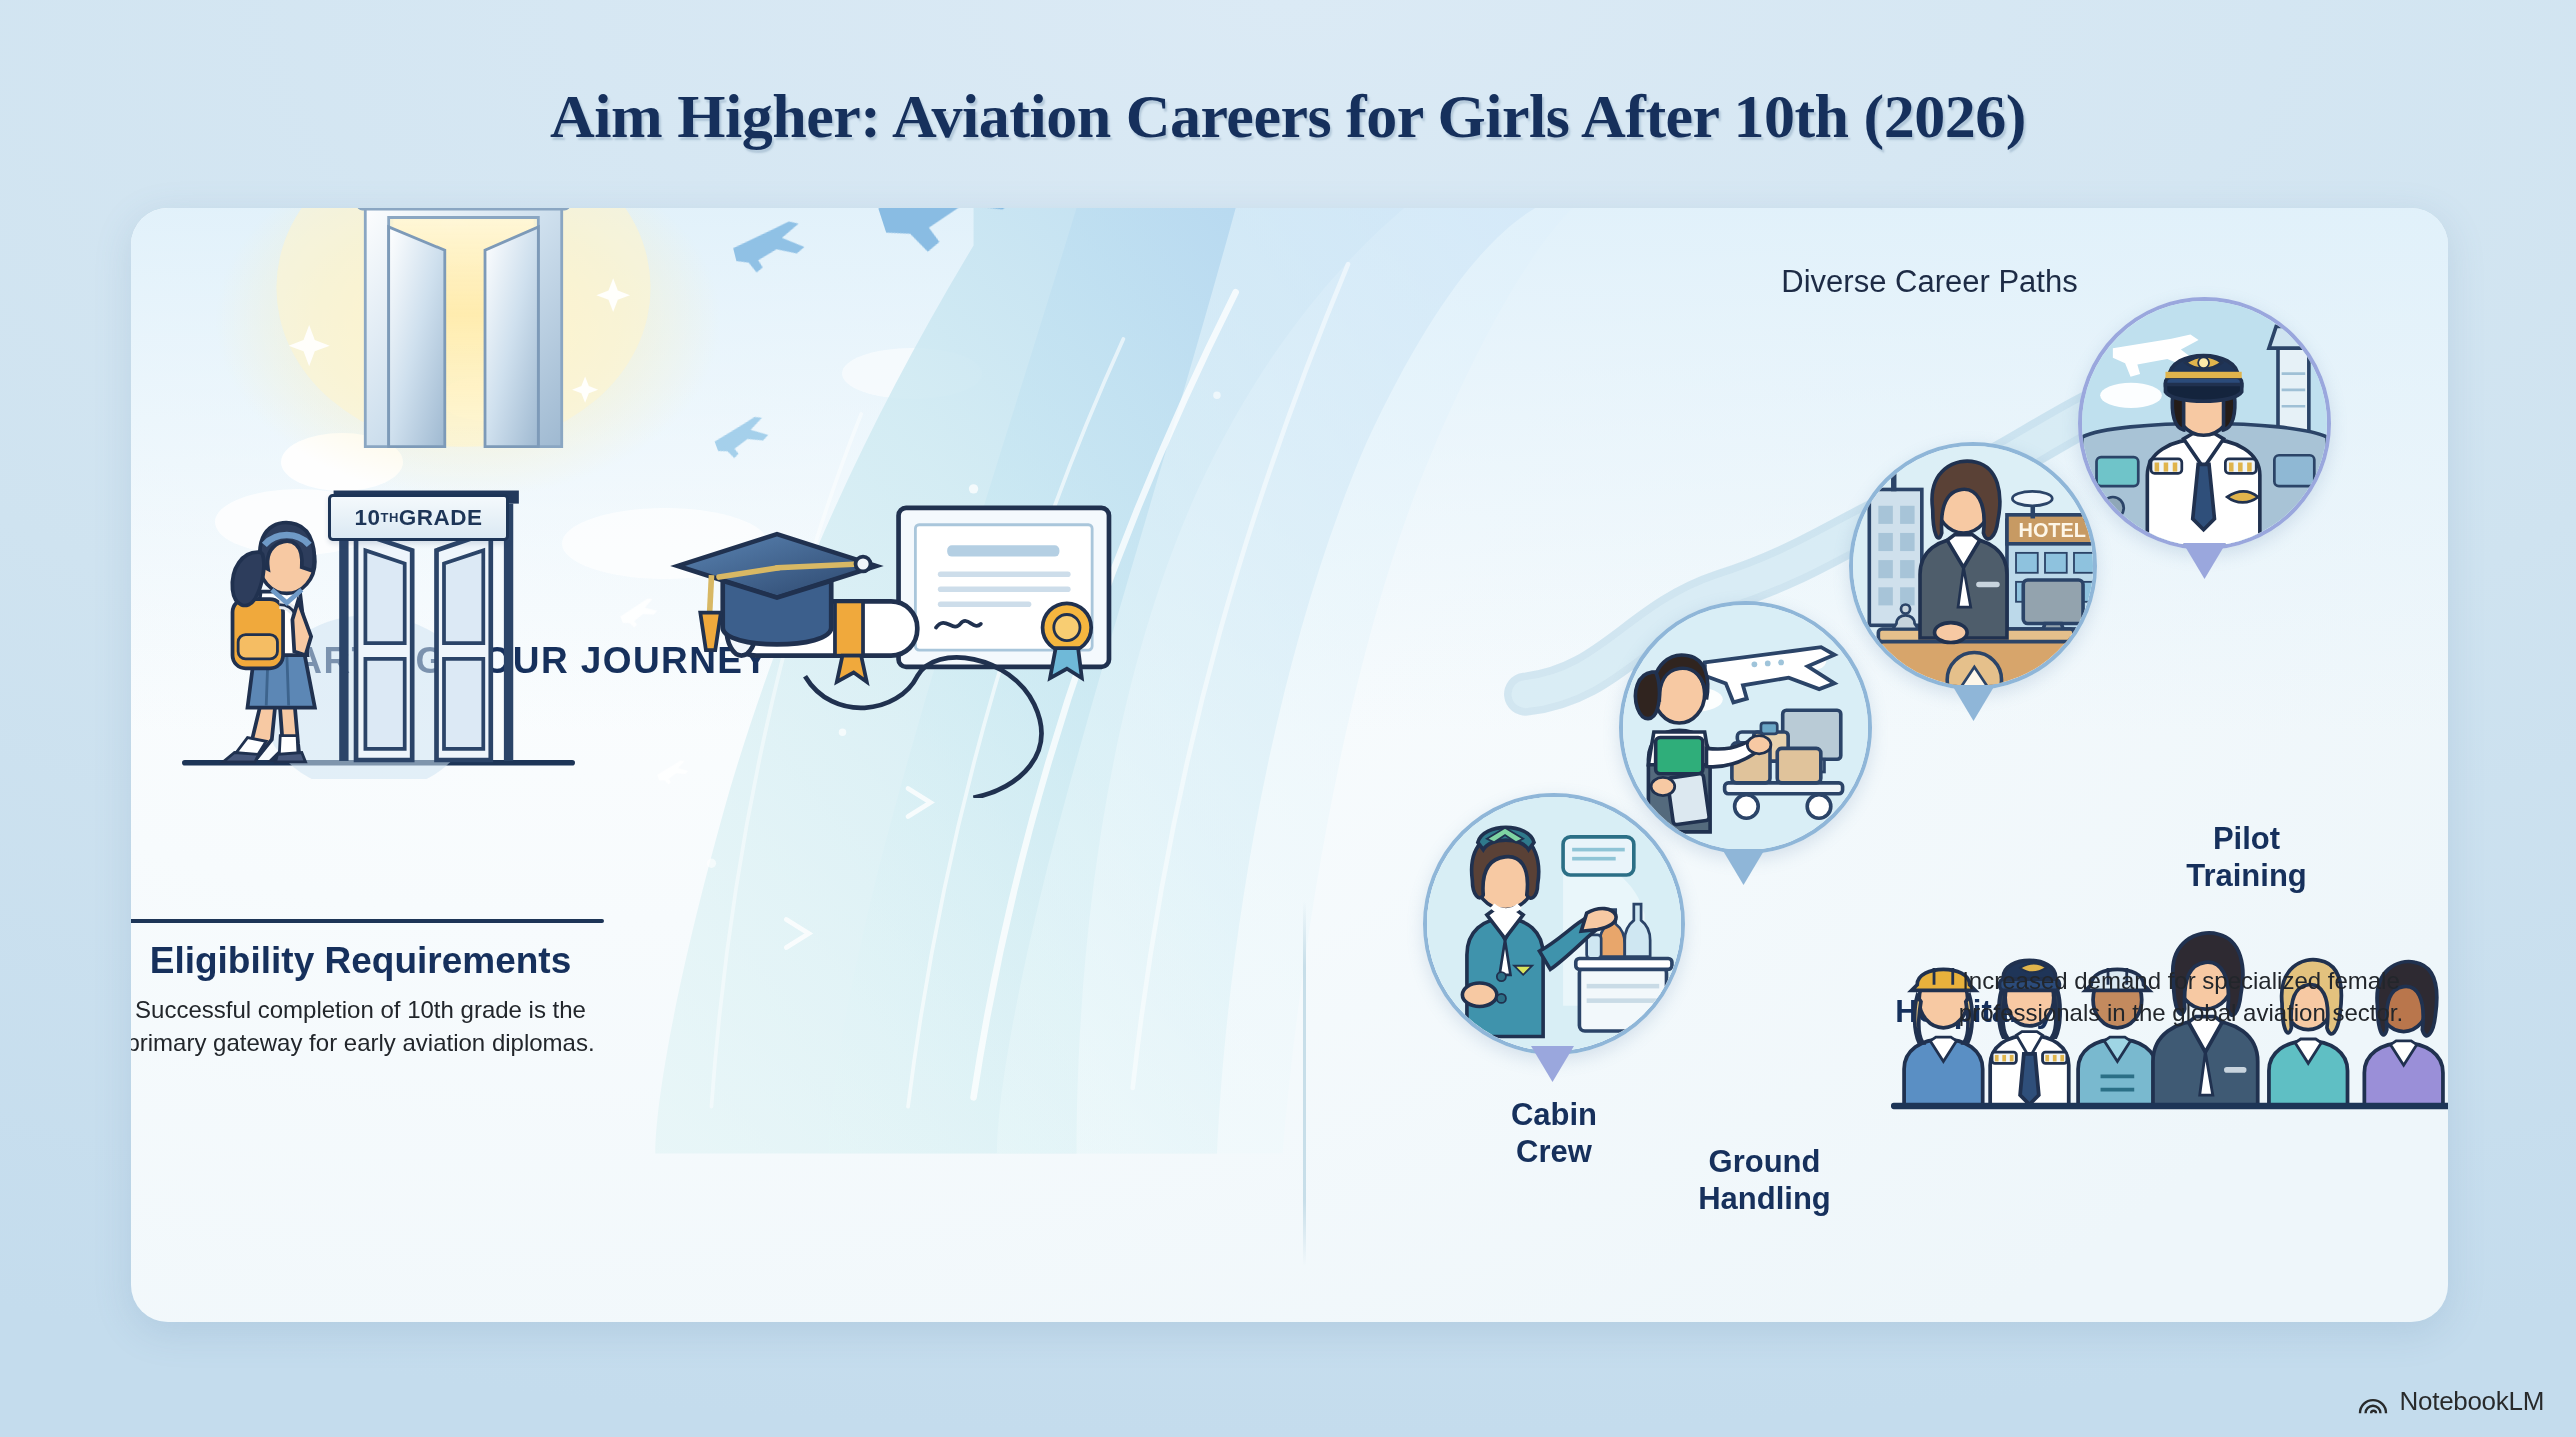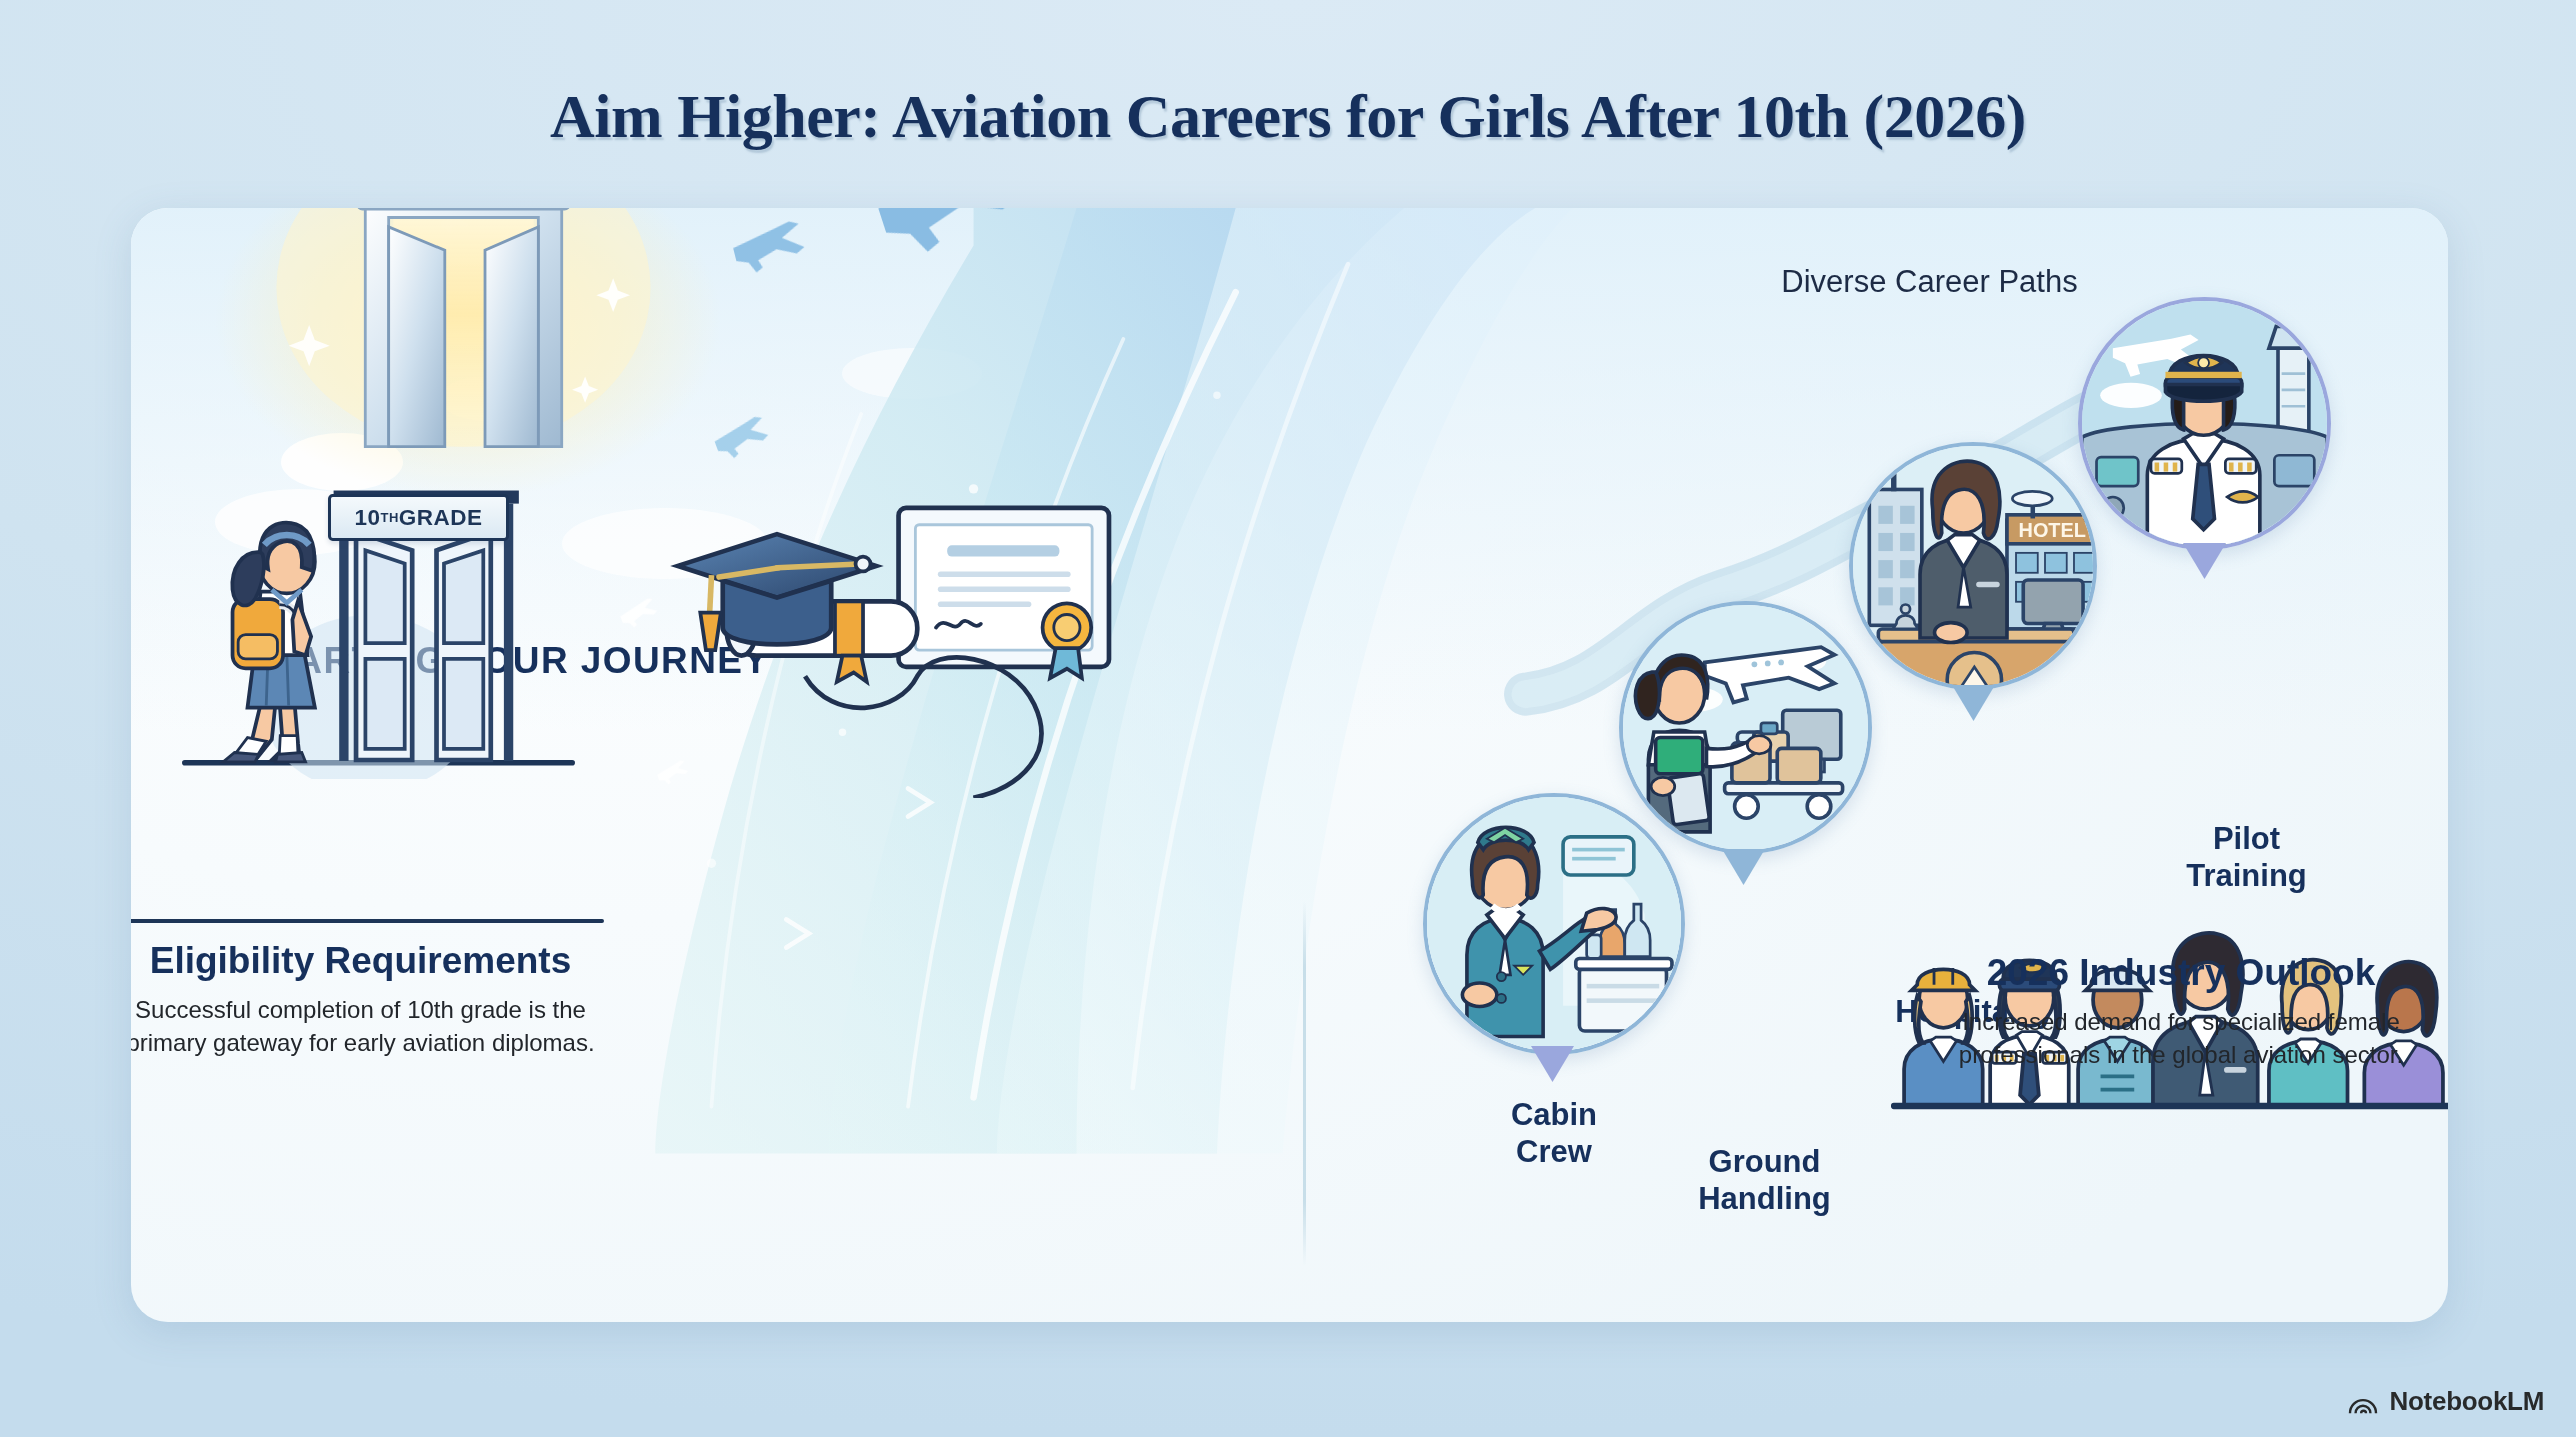--- a/index.html
+++ b/index.html
@@ -101,21 +101,20 @@
     box-shadow:0 2.8px 5.6px rgba(40,70,110,.15);
   }
   #tenth-grade-sign sup { font-size:13px; vertical-align:super; }
 
   
   #notebooklm-watermark {
     position:absolute; right:32px; bottom:20.6px;
     display:flex; align-items:center; gap:11.2px;
     color:#1b1b1b; font-size:26px; letter-spacing:-0.3px;
     opacity:.92;
-    font-weight:bold;
   }
 </style>
 </head>
 <body>
 
 <div class="stage">
 
   <h1 id="infographic-title">Aim Higher: Aviation Careers for Girls After 10th (2026)</h1>
 
   <div id="content-card">
@@ -675,21 +674,20 @@
         <path d="M 42 126 L 56 148 L 70 126 L 64 122 L 48 122 Z" fill="#ffffff" stroke="#20314f" stroke-width="3"></path>
         <ellipse cx="56" cy="82" rx="26" ry="30" fill="#b9764c" stroke="#20314f" stroke-width="4"></ellipse>
         <path d="M 28 84 C 24 46, 50 34, 68 38 C 90 42, 94 66, 90 94 C 88 114, 80 124, 76 110
                  C 80 76, 70 62, 56 64 C 42 66, 36 78, 38 110 C 34 124, 28 110, 28 84 Z" fill="#2e2a32" stroke="#20314f" stroke-width="4"></path>
       </g>
 
       <rect x="0" y="196" width="620" height="7" rx="3" fill="#1d3557"></rect>
     </svg>
 
     <div class="blk" id="industry-outlook-block">
-      <div class="blk-title">2026 Industry Outlook</div>
       <div class="blk-body">Increased demand for specialized female professionals in the global aviation sector.</div>
     </div>
 
   </div>
 
   <div id="notebooklm-watermark">
     <svg width="30" height="26" viewBox="0 0 32 28">
       <path d="M2 26 A14 14 0 0 1 30 26" stroke="#1b1b1b" stroke-width="2.6" fill="none"></path>
       <path d="M8 26 A8 8 0 0 1 24 26" stroke="#1b1b1b" stroke-width="2.6" fill="none"></path>
       <path d="M14 26 A2.6 2.6 0 0 1 19.2 26" stroke="#1b1b1b" stroke-width="2.6" fill="none"></path>

